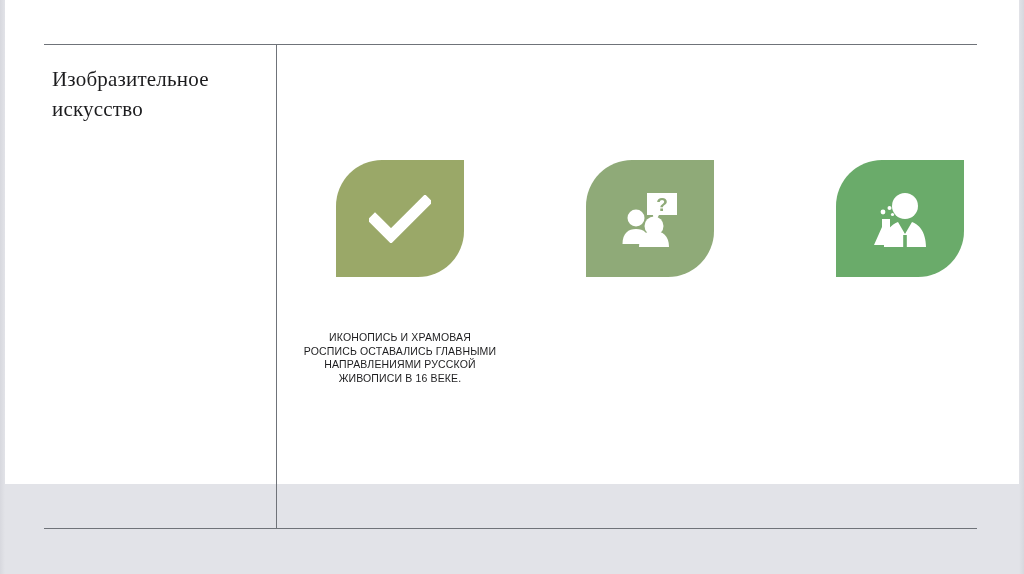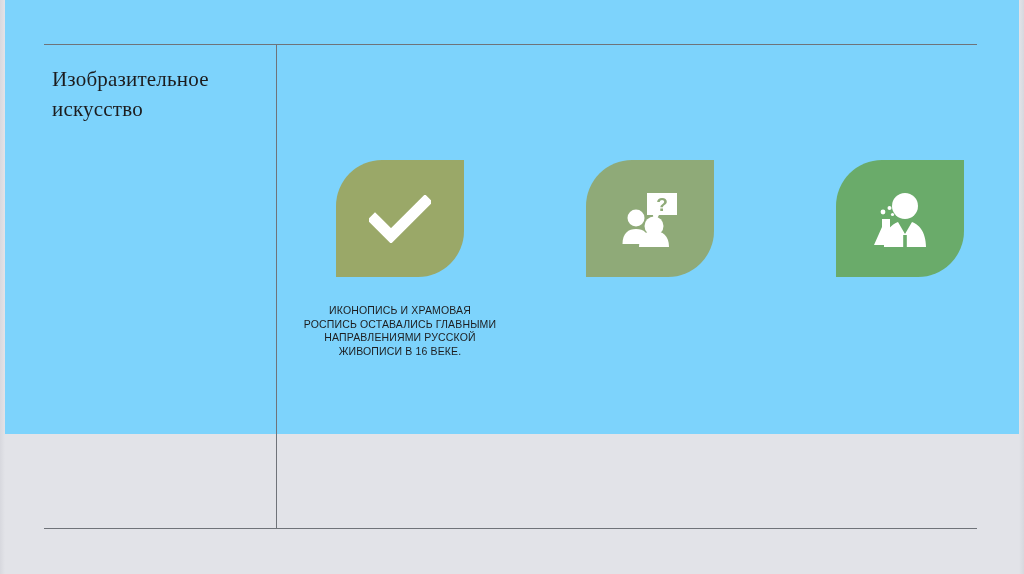--- a/index.html
+++ b/index.html
@@ -9,22 +9,22 @@
   body {
     width: 1024px;
     height: 574px;
     background: #e2e3e8;
     font-family: "Liberation Sans", sans-serif;
     overflow: hidden;
   }
   .slide {
     position: relative;
     width: 1024px;
-    height: 434px;
-    background: #7dd3fc;
+    height: 484px;
+    background: #ffffff;
     box-sizing: border-box;
   }
   
   .edge-left {
     position: absolute;
     left: 0; top: 0;
     width: 5px; height: 574px;
     background: linear-gradient(to right, #d7d8de 0%, #e2e3e8 100%);
   }
   .edge-right {
@@ -90,21 +90,21 @@
     height: 117px;
     border-radius: 46px 0 46px 0;
     display: flex;
     align-items: center;
     justify-content: center;
     margin-bottom: 0;
   }
   .tile svg { display: block; }
 
   .card-text {
-    margin-top: 27px;
+    margin-top: 54px;
     width: 196px;
     text-align: center;
     font-size: 10.5px;
     line-height: 13.5px;
     color: #1d1d1f;
     text-transform: uppercase;
     letter-spacing: 0.15px;
   }
   .card-2 .card-text { margin-top: 39px; }
   .card-3 .card-text { margin-top: 39px; }

